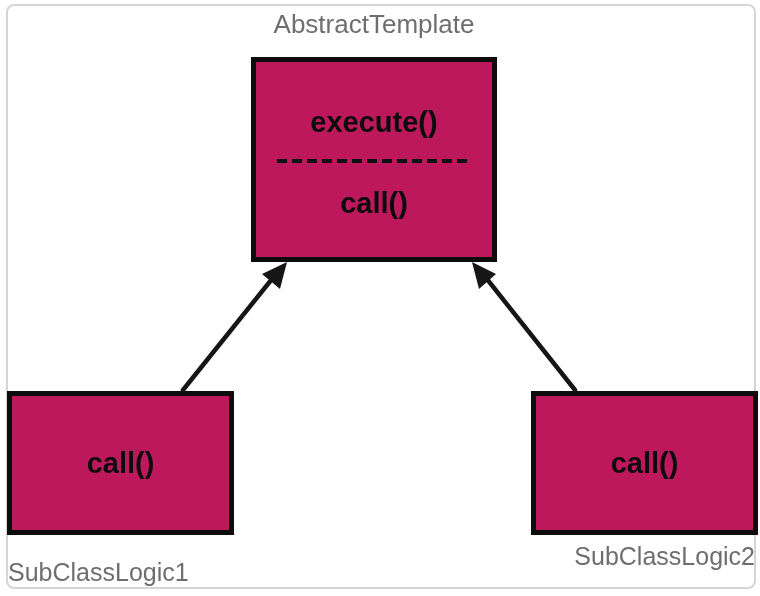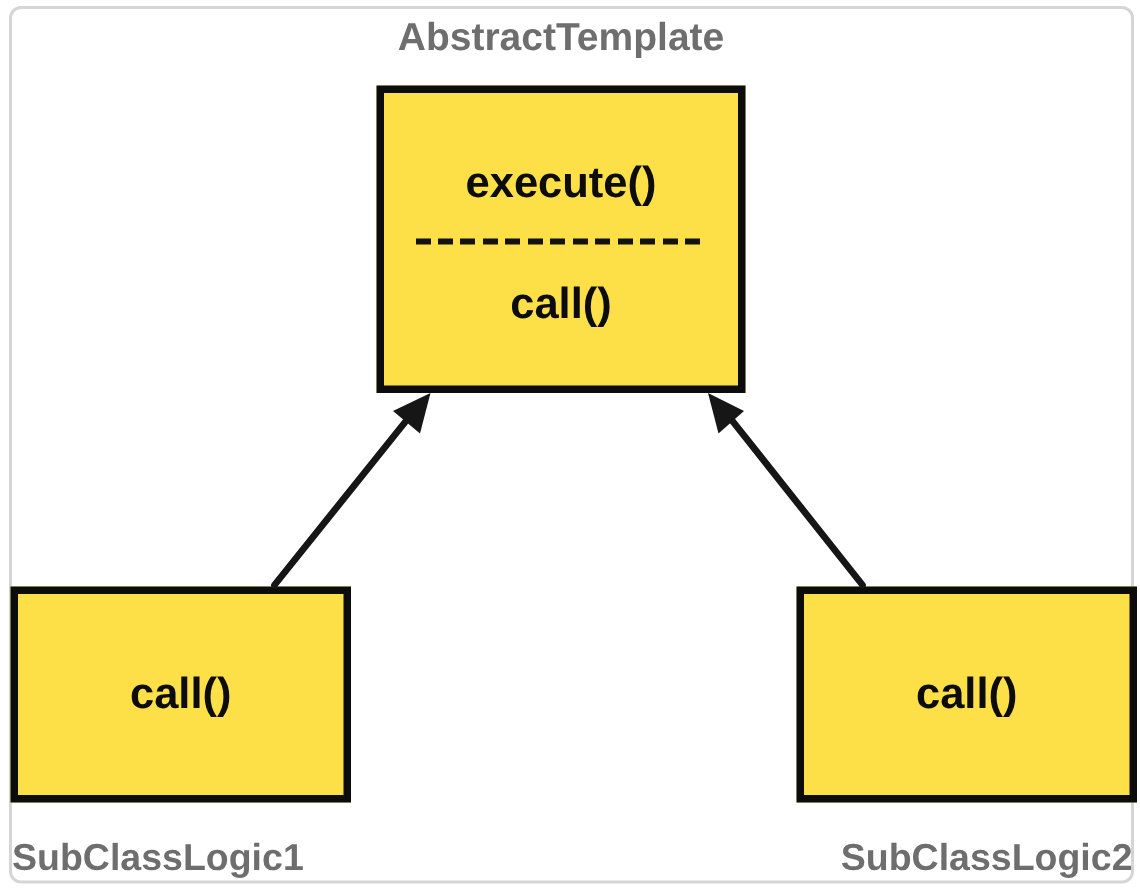--- a/index.html
+++ b/index.html
@@ -19,37 +19,37 @@
     width: 750px;
     height: 585px;
     border: 2px solid #d5d5d5;
     border-radius: 8px;
     box-sizing: border-box;
     background: #ffffff;
   }
   .gray-label {
     position: absolute;
     font-size: 25px;
-    font-weight: 700;
+    font-weight: 400;
     color: #6e6e6e;
     line-height: 28px;
     white-space: nowrap;
   }
   .title-label {
     left: 251px;
     top: 10px;
     width: 246px;
     text-align: center;
     font-size: 26px;
   }
   .class-box {
     position: absolute;
     box-sizing: border-box;
     border: 5px solid #0c0c0c;
-    background: #fde047;
+    background: #be185d;
   }
   .abstract-box {
     left: 251px;
     top: 57px;
     width: 246px;
     height: 205px;
   }
   .method-label {
     position: absolute;
     left: 0;
@@ -81,21 +81,21 @@
   }
   .sub-box .sub-method {
     font-size: 29px;
     font-weight: 700;
     color: #0c0c0c;
     white-space: nowrap;
   }
   .sub-box-1 { left: 7px; }
   .sub-box-2 { left: 531px; }
   .sub-label-1 { left: 8px; top: 558px; }
-  .sub-label-2 { right: 5px; top: 558px; text-align: center; }
+  .sub-label-2 { right: 5px; top: 542px; text-align: center; }
   .arrows-svg {
     position: absolute;
     left: 0;
     top: 0;
     width: 760px;
     height: 596px;
     pointer-events: none;
   }
 </style>
 </head>

